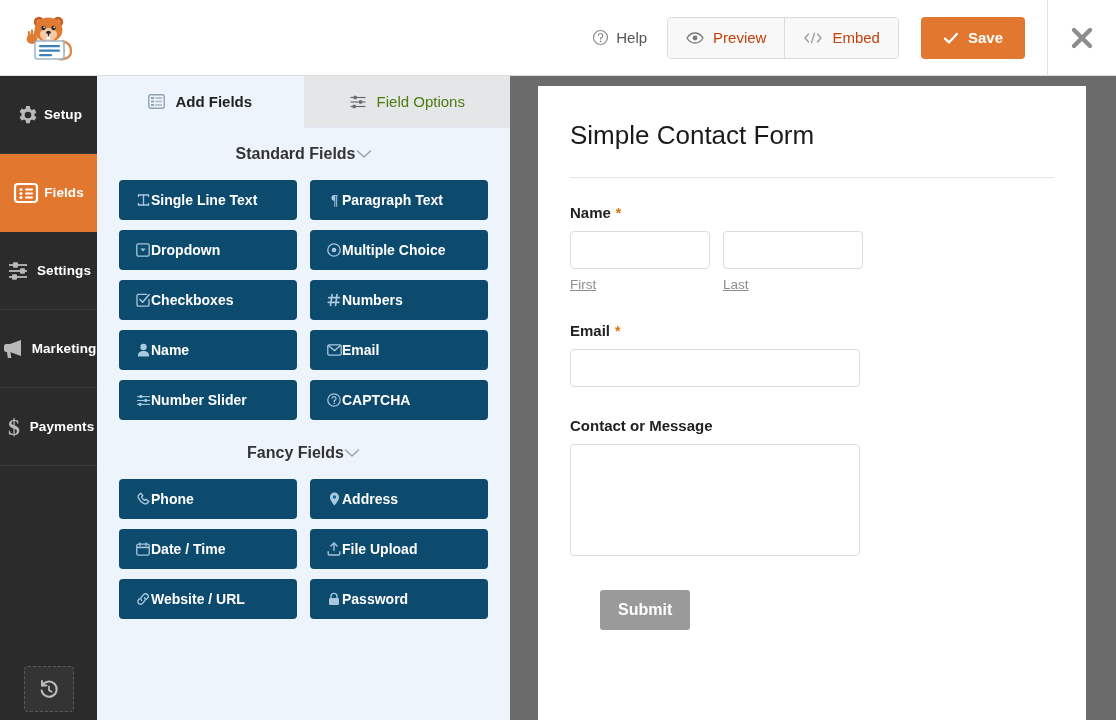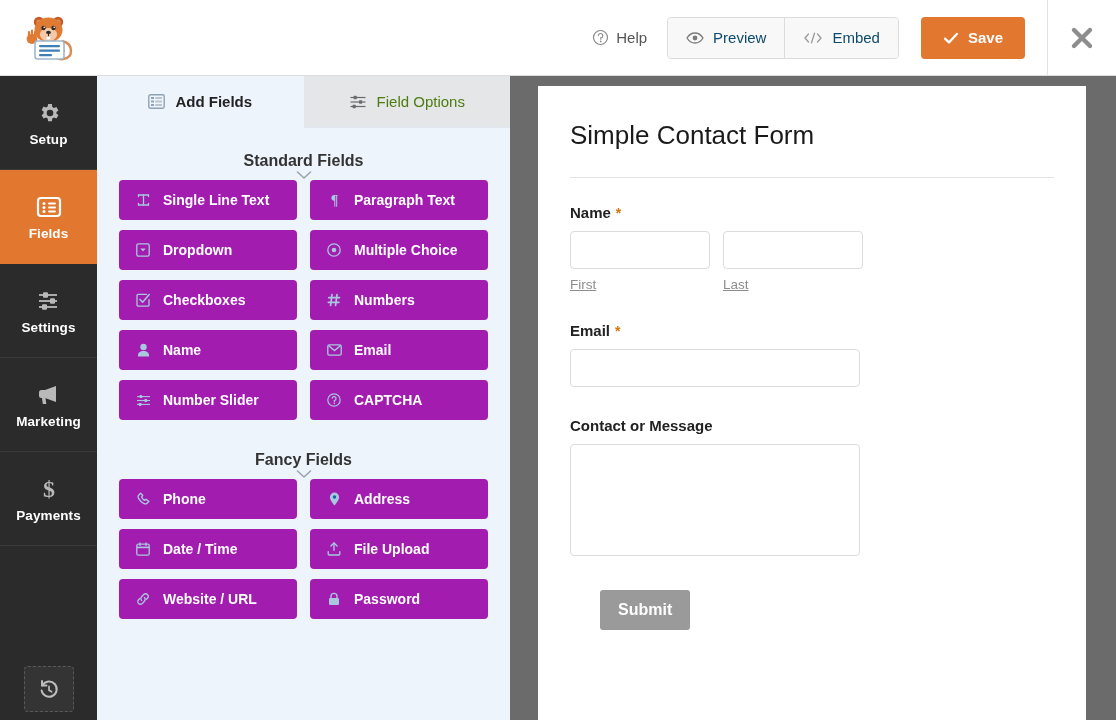--- a/index.html
+++ b/index.html
@@ -33,25 +33,24 @@
   #rail-logo {
     height: 76px;
     background: #ffffff;
     display: flex;
     align-items: center;
     justify-content: center;
     border-bottom: 1px solid #e0e0e0;
     box-sizing: border-box;
   }
   .rail-item {
-    height: 94px;
+    height: 78px;
     box-sizing: border-box;
     border-bottom: 1px solid #3a3a3a;
     display: flex;
-    flex-direction: column;
     align-items: center;
     justify-content: center;
     color: #ffffff;
     gap: 5px;
   }
   .rail-item.active { background: #e27730; border-bottom-color: #e27730; }
   .rail-item .rail-icon { display:flex; align-items:center; justify-content:center; height: 28px; }
   .rail-item .rail-icon svg { display:block; }
   .rail-label {
     font-size: 13.5px;
@@ -109,21 +108,21 @@
     border: 1px solid #dcdcdc;
     border-radius: 4px;
     overflow: hidden;
     background: #f8f8f8;
   }
   #btn-group > div {
     display: flex; align-items: center; gap: 9px;
     padding: 0 18px;
     height: 40px;
     font-size: 15px;
-    color: #0c4a6e;
+    color: #c2410c;
     background: #f8f8f8;
   }
   #btn-group > div + div { border-left: 1px solid #dcdcdc; }
   #save-btn {
     display: flex; align-items: center; gap: 9px;
     background: #e27730;
     color: #fff;
     height: 42px;
     padding: 0 22px;
     border-radius: 4px;
@@ -162,42 +161,40 @@
   .tab.active {
     background: #eef4fb;
     font-weight: bold;
     color: #222;
     border-bottom-color: #eef4fb;
   }
   .tab.inactive { background: #e4e6e8; color: #4d7c0f; }
 
   .section-head {
     display: flex; align-items: center;
-    justify-content: flex-end;
+    justify-content: center;
     padding: 0 22px;
     height: 52px;
-    flex-direction: column;
   }
   .section-head .section-title {
     font-size: 16px; font-weight: bold; color: #333;
   }
   .field-grid {
     display: grid;
     grid-template-columns: 1fr 1fr;
     gap: 10px 13px;
     padding: 0 22px;
   }
   .field-btn {
     height: 40px;
-    background: #a21caf;
+    background: #0c4a6e;
     border-radius: 4px;
     color: #ffffff;
     display: flex;
     align-items: center;
-    gap: 12px;
     padding-left: 16px;
     font-size: 14px;
     font-weight: bold;
     box-sizing: border-box;
   }
   .field-btn .fb-icon {
     width: 16px; display: flex; align-items: center; justify-content: center;
     color: #a8c8de;
     flex: 0 0 16px;
   }

